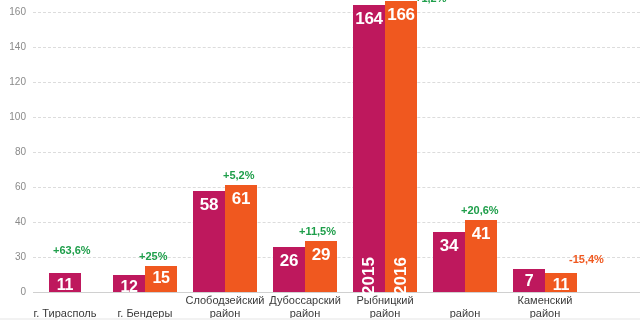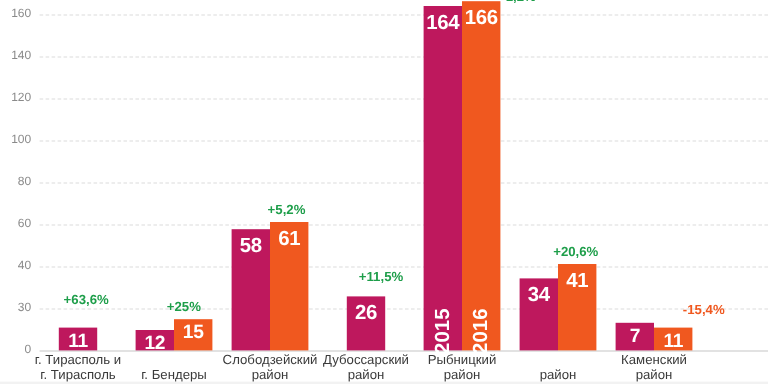--- a/index.html
+++ b/index.html
@@ -121,21 +121,20 @@
   </div>
 
   <div class="group" style="left:33px;width:64px;">
     <div class="bars">
       <div class="bar y2015 small" style="height:19px">
         <span class="bar-value">11</span>
       </div>
     </div>
     <div class="delta pos" style="left:20px;bottom:36px;">+63,6%</div>
     <div class="cat-label" style="bottom:-28px;left:-16px;right:-16px;">
-      <div>г. Тирасполь и</div>
       <div>г. Тирасполь</div>
     </div>
   </div>
 
   <div class="group" style="left:113px;width:64px;">
     <div class="bars">
       <div class="bar y2015 small" style="height:17px">
         <span class="bar-value">12</span>
       </div>
       <div class="bar y2016 small" style="height:26px">
@@ -163,20 +162,23 @@
       <div>Слободзейский</div>
       <div>район</div>
     </div>
   </div>
 
   <div class="group" style="left:273px;width:64px;">
     <div class="bars">
       <div class="bar y2015" style="height:45px">
         <span class="bar-value">26</span>
       </div>
+      <div class="bar y2016" style="height:51px">
+        <span class="bar-value">29</span>
+      </div>
     </div>
     <div class="delta pos" style="left:26px;bottom:55px;">+11,5%</div>
     <div class="cat-label" style="bottom:-28px;left:-14px;right:-14px;">
       <div>Дубоссарский</div>
       <div>район</div>
     </div>
   </div>
 
   <div class="group" style="left:353px;width:64px;">
     <div class="bars">

